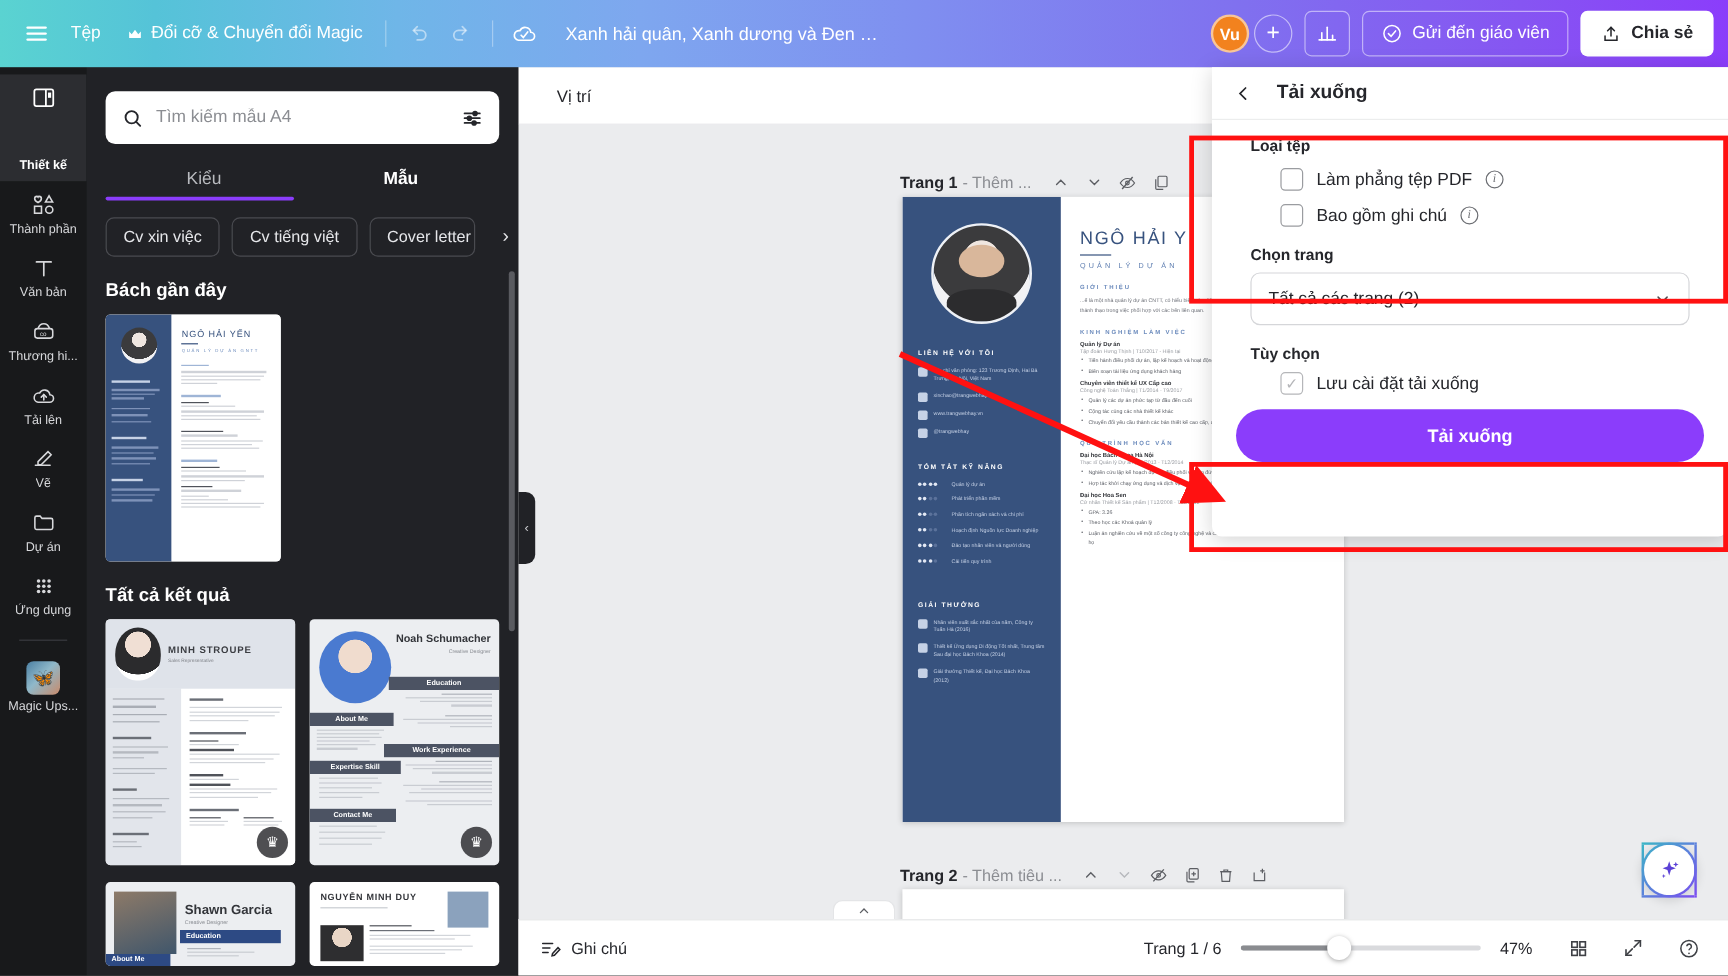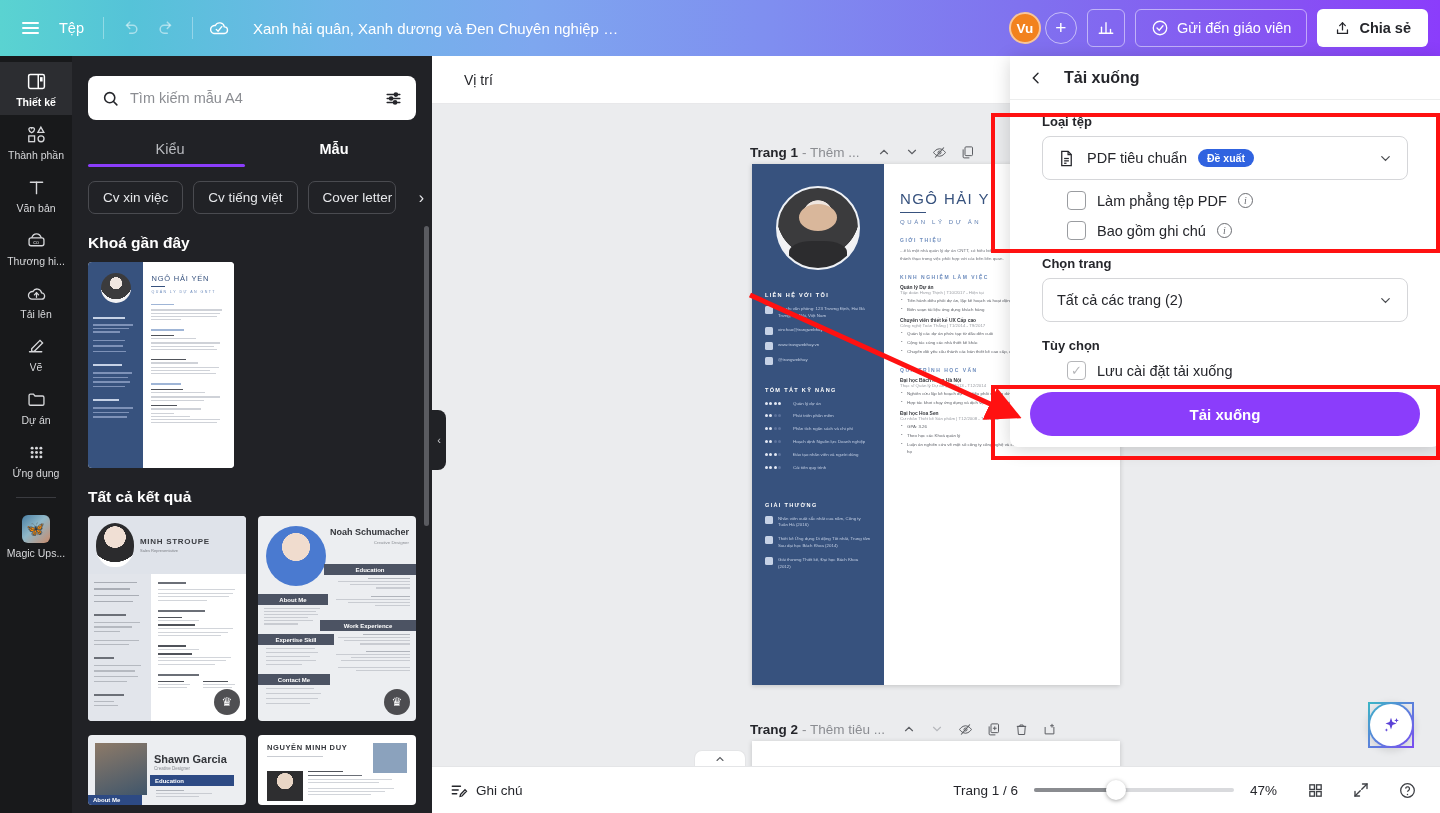--- a/index.html
+++ b/index.html
@@ -71,21 +71,21 @@
   }
   .rail-item {
     width: 72px; padding: 9px 2px 7px; display: flex; flex-direction: column;
     align-items: center; gap: 4px; cursor: pointer; color: #d7d8db;
   }
   .rail-item.active { background: #2c2d31; color: #fff; }
   .rail-item .lbl {
     font-size: 10.5px; line-height: 1.15; text-align: center;
     max-width: 66px; overflow: hidden; white-space: nowrap; text-overflow: ellipsis;
   }
-  .rail-item.active .lbl { font-weight: 700; }
+  .rail-item.active .lbl { font-weight: 700; margin-top: 36px; }
   .rail-sep { width: 40px; height: 1px; background: #3a3b40; margin: 10px 0 8px; }
   .app-thumb {
     width: 28px; height: 28px; border-radius: 6px;
     background: linear-gradient(135deg,#4a7fa3,#8fb8c9 45%,#c98b6b);
     display: flex; align-items: center; justify-content: center; font-size: 15px;
   }
 
   
   .panel {
     position: absolute; top: 56px; left: 72px; width: 360px; height: 757px;
@@ -302,20 +302,26 @@
   <div class="header">
     <div class="hdr-icon-btn">
       <span class="hamburger">
           <i></i>
           <i></i>
           <i></i>
         </span>
     </div>
     <div class="hdr-btn">
       <span>Tệp</span>
+    </div>
+    <div class="hdr-btn">
+      <svg width="13" height="13" viewBox="0 0 24 24" fill="#fff">
+          <path d="M3 8l4 4 5-7 5 7 4-4v10H3z"></path>
+        </svg>
+      <span>Đổi cỡ &amp; Chuyển đổi Magic</span>
     </div>
     <div class="hdr-divider"></div>
     <div class="hdr-icon-btn">
       <svg width="19" height="19" viewBox="0 0 24 24" fill="none" stroke="rgba(255,255,255,.5)" stroke-width="1.9" stroke-linecap="round">
           <path d="M8 8H15a5 5 0 010 10h-4"></path>
           <polyline points="11,4 7,8 11,12"></polyline>
         </svg>
     </div>
     <div class="hdr-icon-btn">
       <svg width="19" height="19" viewBox="0 0 24 24" fill="none" stroke="rgba(255,255,255,.5)" stroke-width="1.9" stroke-linecap="round">
@@ -457,21 +463,21 @@
       <div class="tab active">Mẫu</div>
       <div class="tab-underline"></div>
     </div>
     <div class="chips">
       <div class="chip">Cv xin việc</div>
       <div class="chip">Cv tiếng việt</div>
       <div class="chip" style="max-width:88px;overflow:hidden">Cover letter</div>
       <div class="chip-arrow">›</div>
     </div>
 
-    <div class="sec-title">Khoá gần đây</div>
+    <div class="sec-title">Bách gần đây</div>
     <div class="recent-row">
       <div class="thumb" style="width:146px;height:206px">
         <div style="display:flex;height:100%">
           <div style="width:38%;background:#37527e;padding:8px 5px">
             <div style="width:30px;height:30px;border-radius:50%;margin:3px auto 0;background:radial-gradient(circle at 50% 34%,#efe6e0 0 24%,#3b3b3d 25% 64%,#f2f2f4 65%)"></div>
             <div style="margin-top:14px">
                 <div style="height:2px;width:70%;background:#c6d2e6;margin-bottom:5px"></div>
                 <div style="height:1.5px;width:88%;background:#7e92b8;margin-bottom:2px"></div>
                 <div style="height:1.5px;width:80%;background:#7e92b8;margin-bottom:2px"></div>
                 <div style="height:1.5px;width:60%;background:#7e92b8;margin-bottom:7px"></div>
@@ -955,36 +961,20 @@
     <div class="dl-head">
       <span class="dl-back">
         <svg width="16" height="16" viewBox="0 0 24 24" fill="none" stroke="#25262b" stroke-width="2.1" stroke-linecap="round">
             <polyline points="15,5 8,12 15,19"></polyline>
           </svg>
       </span>
       <span class="dl-title">Tải xuống</span>
     </div>
     <div class="dl-body">
       <div class="dl-label">Loại tệp</div>
-      <div class="dl-select">
-        <svg width="19" height="19" viewBox="0 0 24 24" fill="none" stroke="#25262b" stroke-width="1.6">
-            <path d="M6 3h8l4 4v14H6z"></path>
-            <polyline points="14,3 14,7 18,7"></polyline>
-            <line x1="9" y1="12" x2="15" y2="12"></line>
-            <line x1="9" y1="15" x2="15" y2="15"></line>
-            <line x1="9" y1="18" x2="12" y2="18"></line>
-          </svg>
-        <span class="val">PDF tiêu chuẩn</span>
-        <span class="badge">Đề xuất</span>
-        <span class="chev">
-          <svg width="15" height="15" viewBox="0 0 24 24" fill="none" stroke="#4a4c50" stroke-width="2" stroke-linecap="round">
-              <polyline points="6,9 12,15 18,9"></polyline>
-            </svg>
-        </span>
-      </div>
       <div class="cbrow">
         <span class="cbox"></span>
         <span class="cblabel">Làm phẳng tệp PDF</span>
         <span class="info-i">i</span>
       </div>
       <div class="cbrow">
         <span class="cbox"></span>
         <span class="cblabel">Bao gồm ghi chú</span>
         <span class="info-i">i</span>
       </div>

